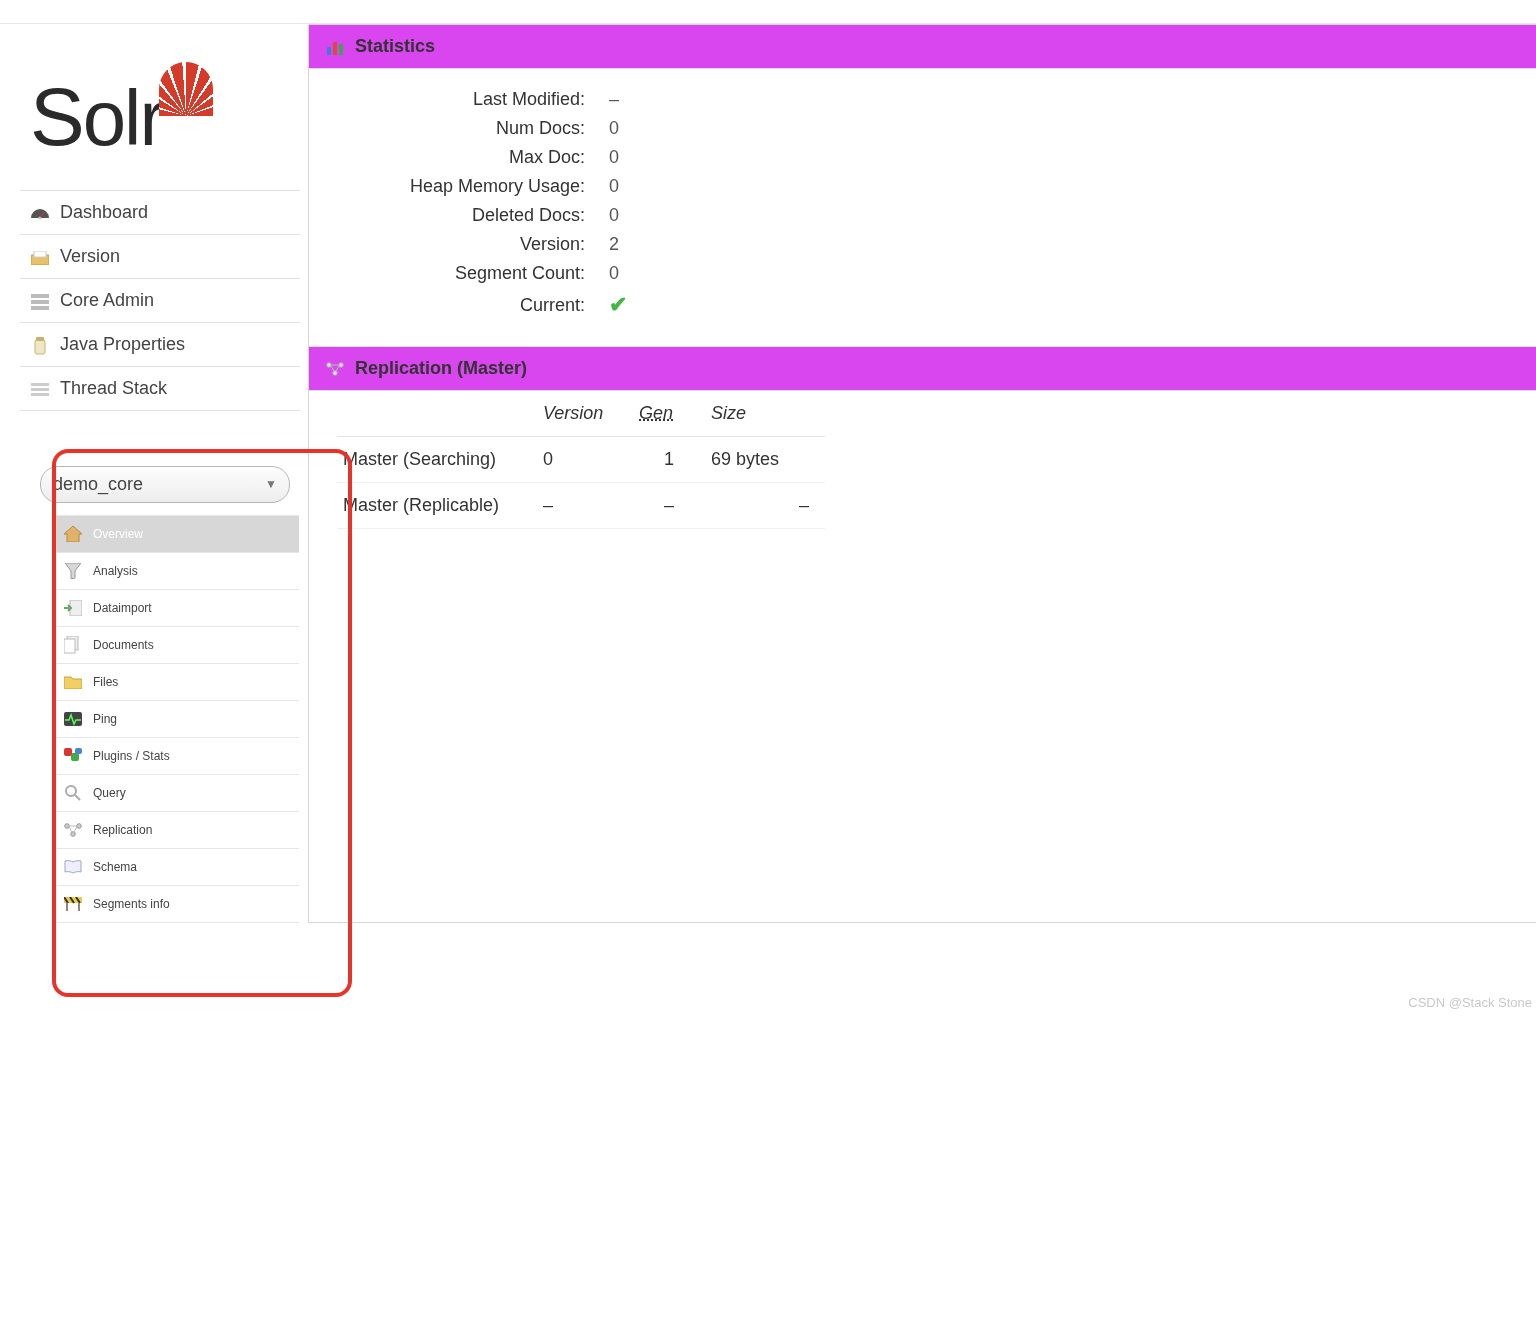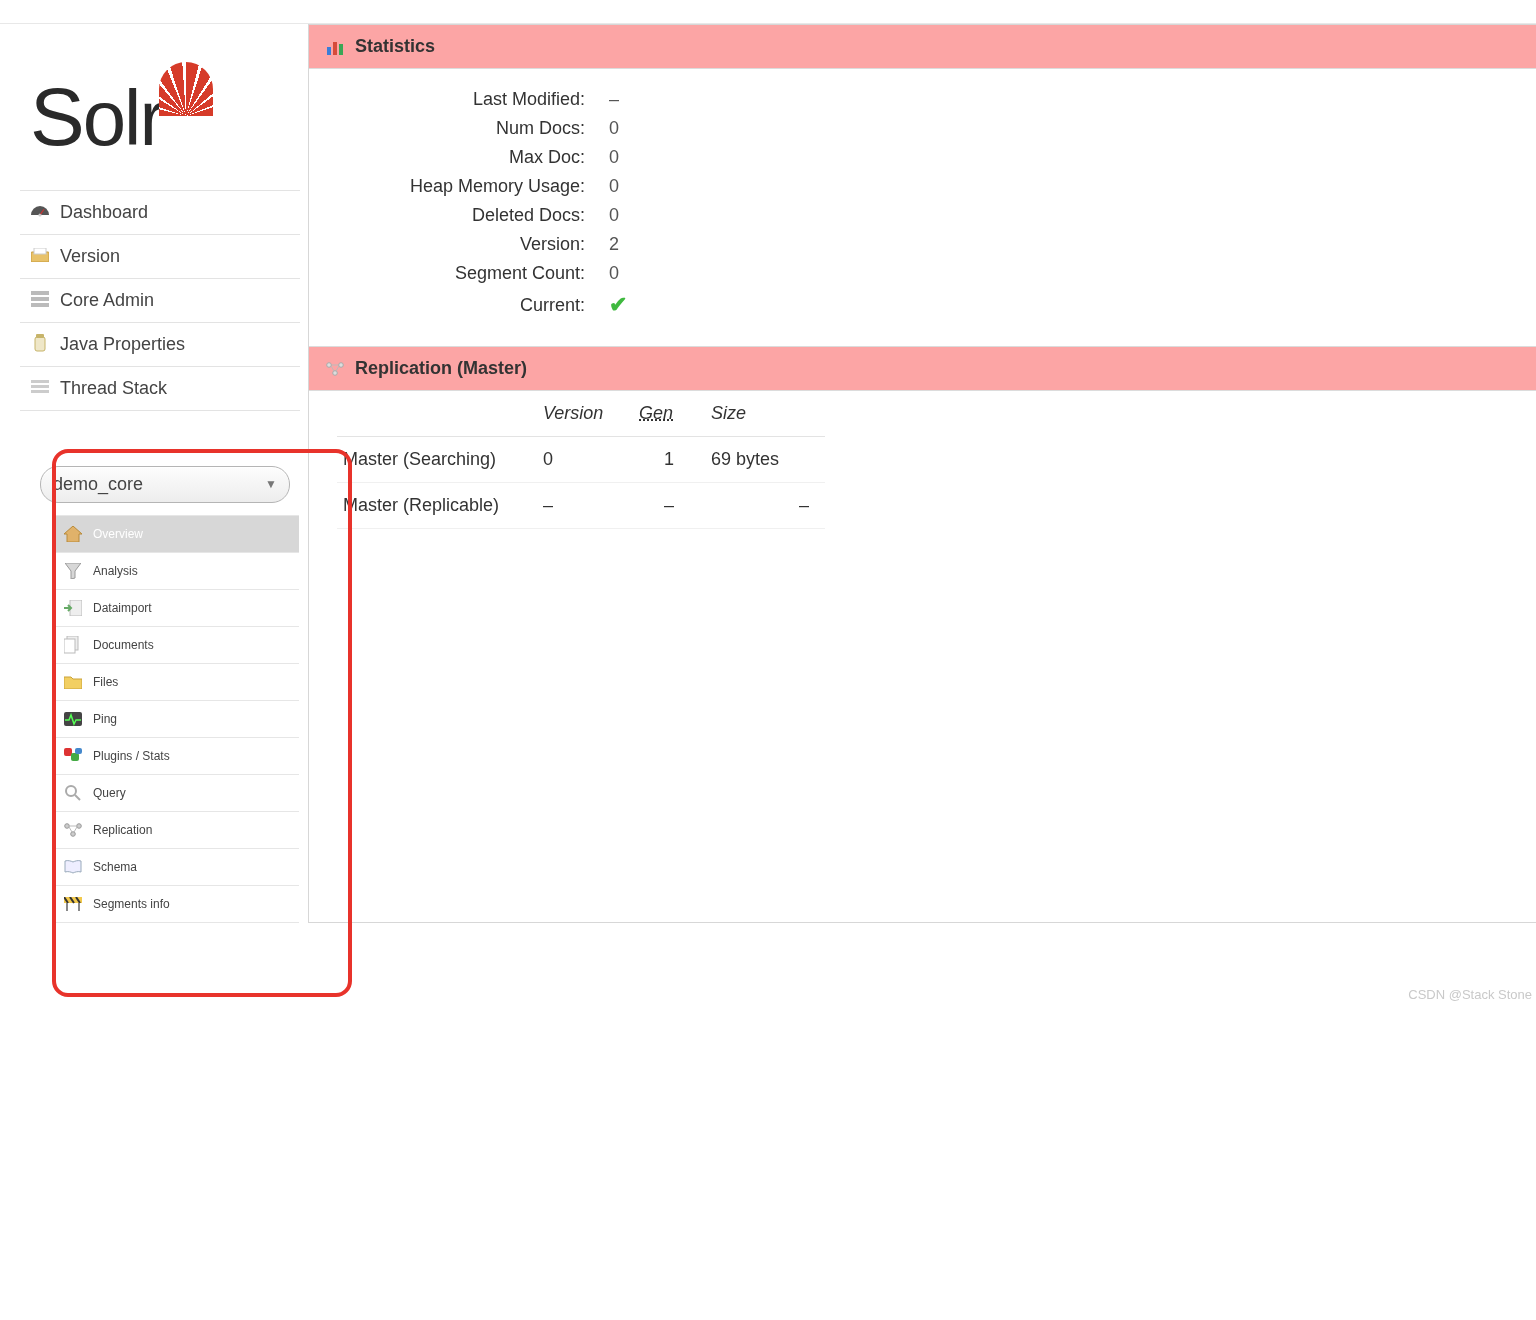--- a/index.html
+++ b/index.html
@@ -38,21 +38,21 @@
         #d63b29 126deg 140deg, #fff 140deg 144deg,
         #d63b29 144deg 158deg, #fff 158deg 162deg,
         #d63b29 162deg 180deg, transparent 180deg 360deg);
       transform: translateY(-28px) translateX(-4px);
     }
     .nav { border-top: 1px solid #e3e3e3; }
     .nav-item {
       border-bottom: 1px solid #e3e3e3;
       padding: 11px 10px 11px 10px;
       display: flex;
-      align-items: flex-start;
+      align-items: flex-end;
       gap: 10px;
       color: #444;
       cursor: pointer;
       background:#fff;
     }
     .ic { width:20px; height:18px; display:inline-flex; align-items:center; justify-content:center; font-size:16px; } 
     .core-selector {
       margin:55px 10px 0 20px;
       border:1px solid #b5b5b5;
       border-radius:18px;
@@ -78,38 +78,38 @@
     .highlight-box {
       position:absolute;
       left:52px; top:449px;
       width:300px; height:548px;
       border:4px solid #e8332b;
       border-radius:16px;
       pointer-events:none;
     }
     .main { flex:1; margin-left:8px; border:1px solid #d7d7d7; border-right:none; min-height:770px; }
     .section-hdr {
-      background:#fca5a5;
+      background:#d946ef;
       border-bottom:1px solid #dcdcdc;
       padding:11px 16px;
       display:flex; align-items:center; gap:10px;
       font-weight:700;
       color:#333;
     }
     .section-hdr + .section-body { padding:16px 0 24px; }
     .kv-row { display:flex; padding:4px 0; align-items:center; }
     .kv-label { width:296px; text-align:right; padding-right:20px; color:#333; }
     .kv-val { color:#555; padding-left:4px; }
     .check { color:#3fb93f; font-size:22px; font-weight:bold; }
     .rep-grid { display:grid; grid-template-columns: 200px 96px 72px 120px; row-gap:0; }
     .rep-grid > div { padding:12px 6px; border-bottom:1px solid #f0f0f0; color:#333;}
     .rep-grid .hdr { font-weight:400; color:#333; border-bottom:1px solid #e3e3e3;font-style:italic;}
     .hdr.u { text-decoration: underline dotted; }
     .watermark {
-      position:absolute; right:4px; bottom:318px;
+      position:absolute; right:4px; bottom:310px;
       font-size:13px; color:#c9c9c9;
     } .ic.gray{color:#7a7a7a;}
     .ic.orange{color:#d98b1f;}
     .bar-ic svg{display:block;}
     .rep-ic svg{display:block;}
   </style>
 </head>
 <body>
 
 <div class="top-rule"></div>

